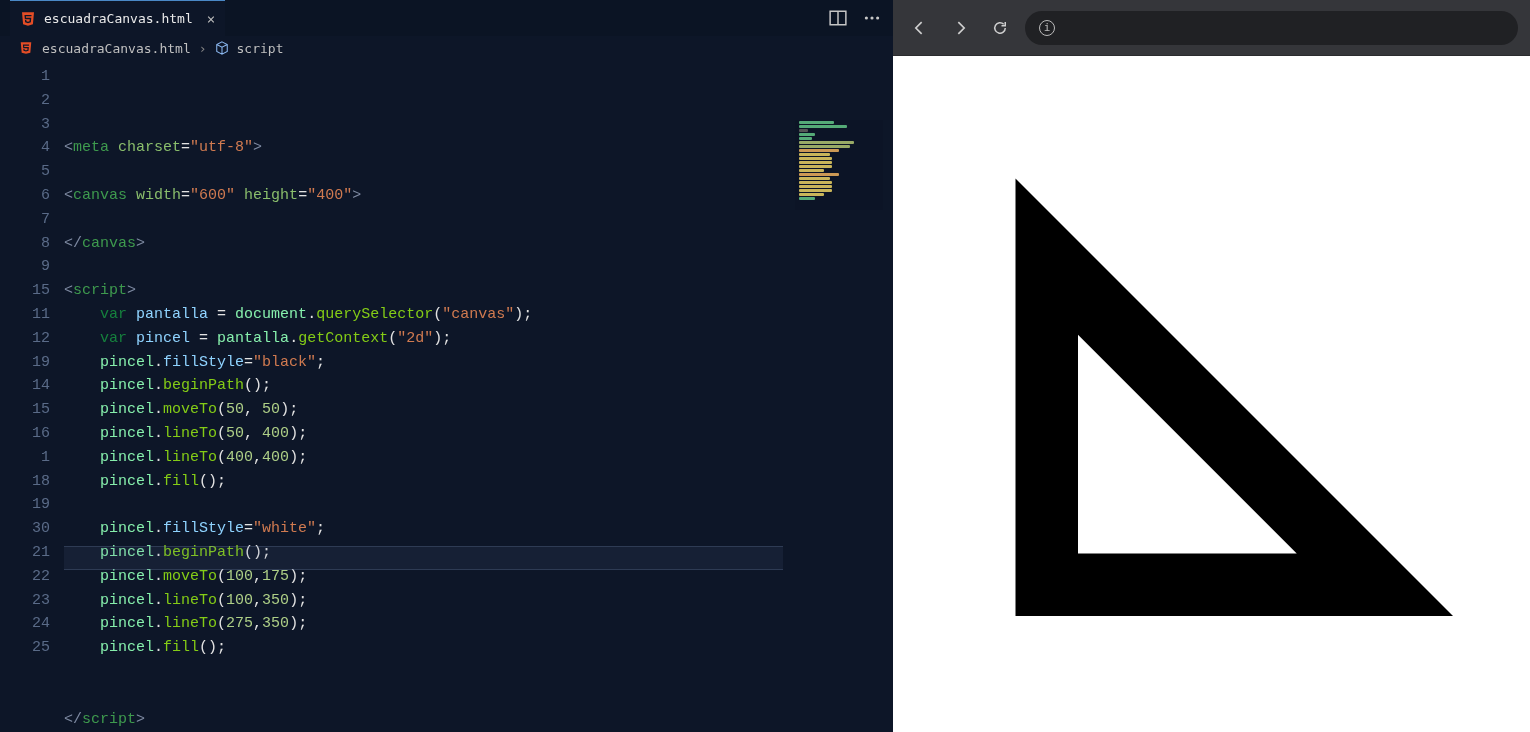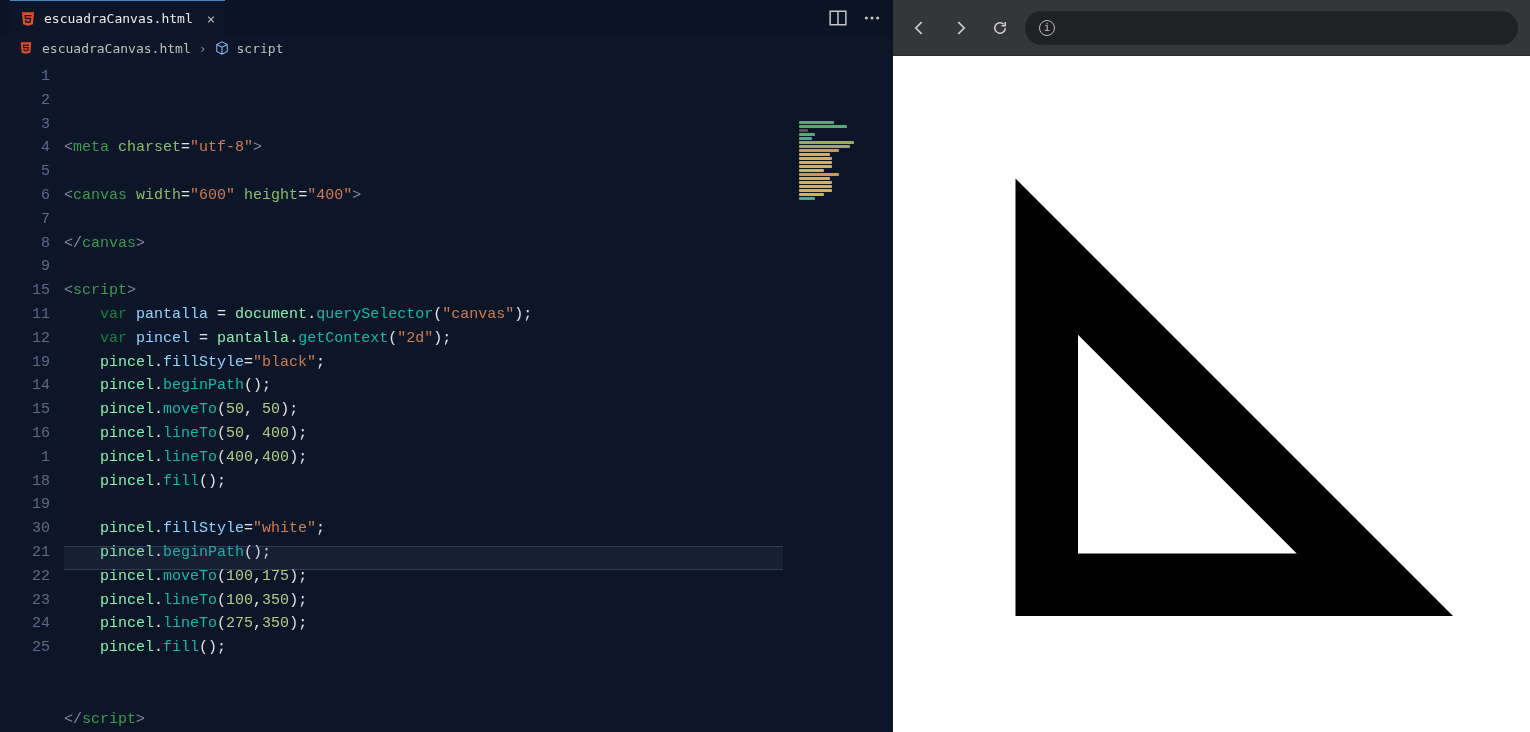--- a/index.html
+++ b/index.html
@@ -121,21 +121,21 @@
     height: 3px; margin: 1px 4px; border-radius: 1px;
   }
   
   .p-gray { color: #7e8aa2; }          
   .t-tag { color: #3e9a4e; margin-top: 48px; }           
   .t-attr { color: #8abe6c; }          
   .t-str { color: #d07a50; }           
   .t-kw { color: #15803d; }            
   .t-ident { color: #8fd3ff; }         
   .t-obj { color: #86efac; }           
-  .t-func { color: #14b8a6; }          
+  .t-func { color: #84cc16; }          
   .t-num { color: #aecf87; }           
   .t-white { color: #e2e2e2; }         
   
   .browser-toolbar {
     background: #35363a;
     height: 56px;
     display: flex;
     align-items: center;
     gap: 10px;
     padding: 0 12px;

